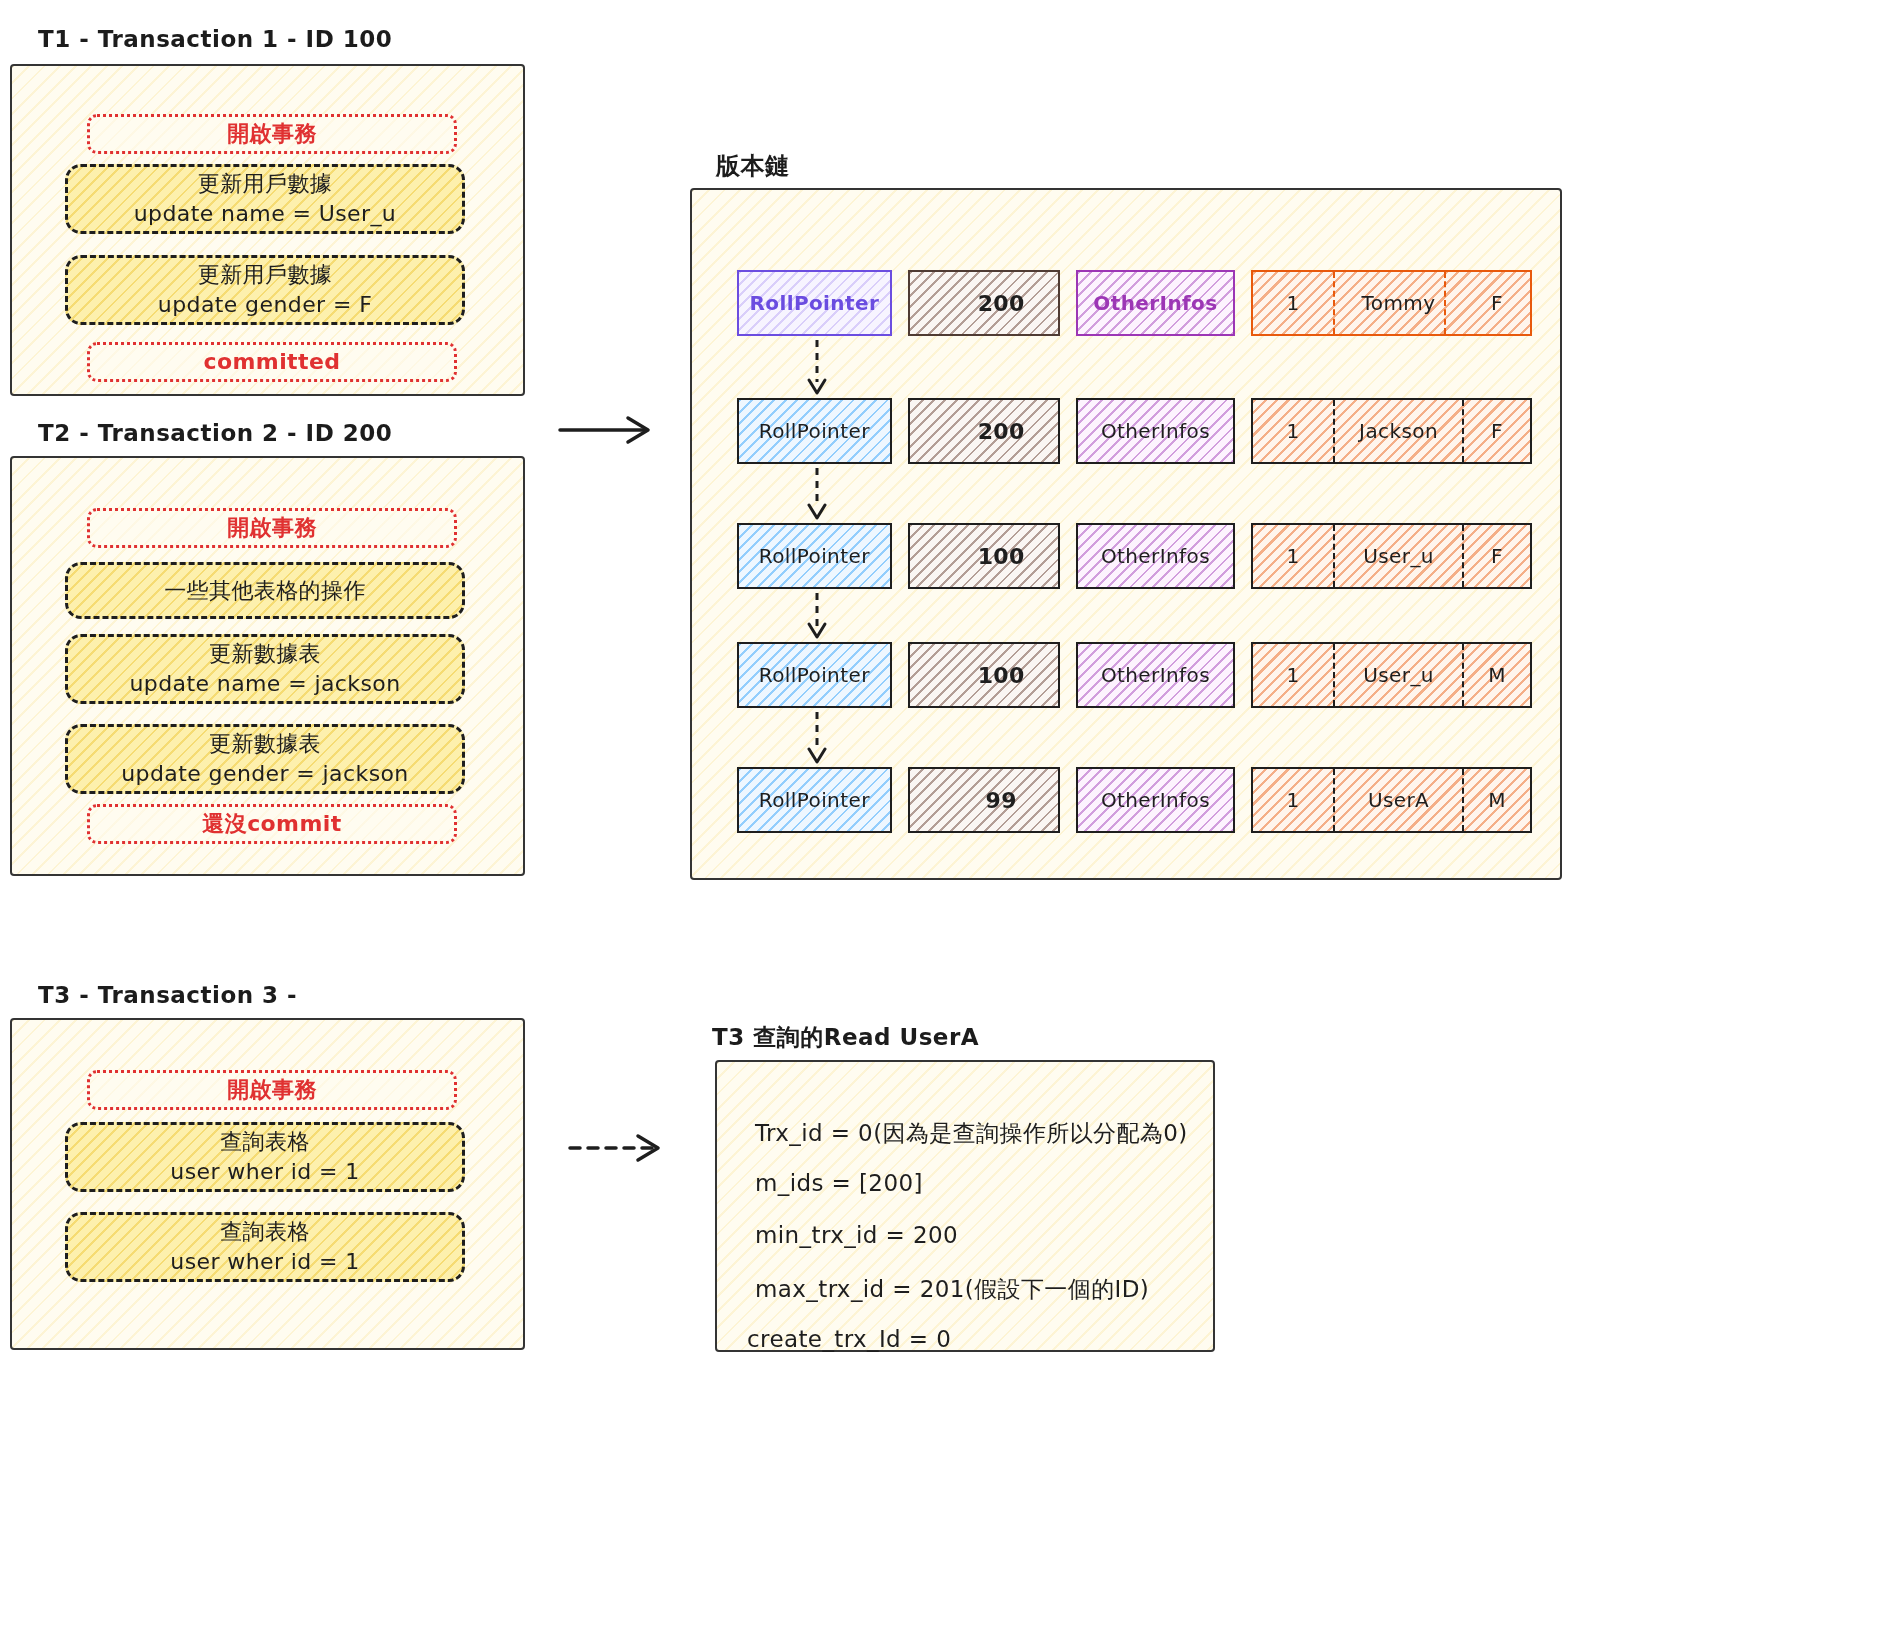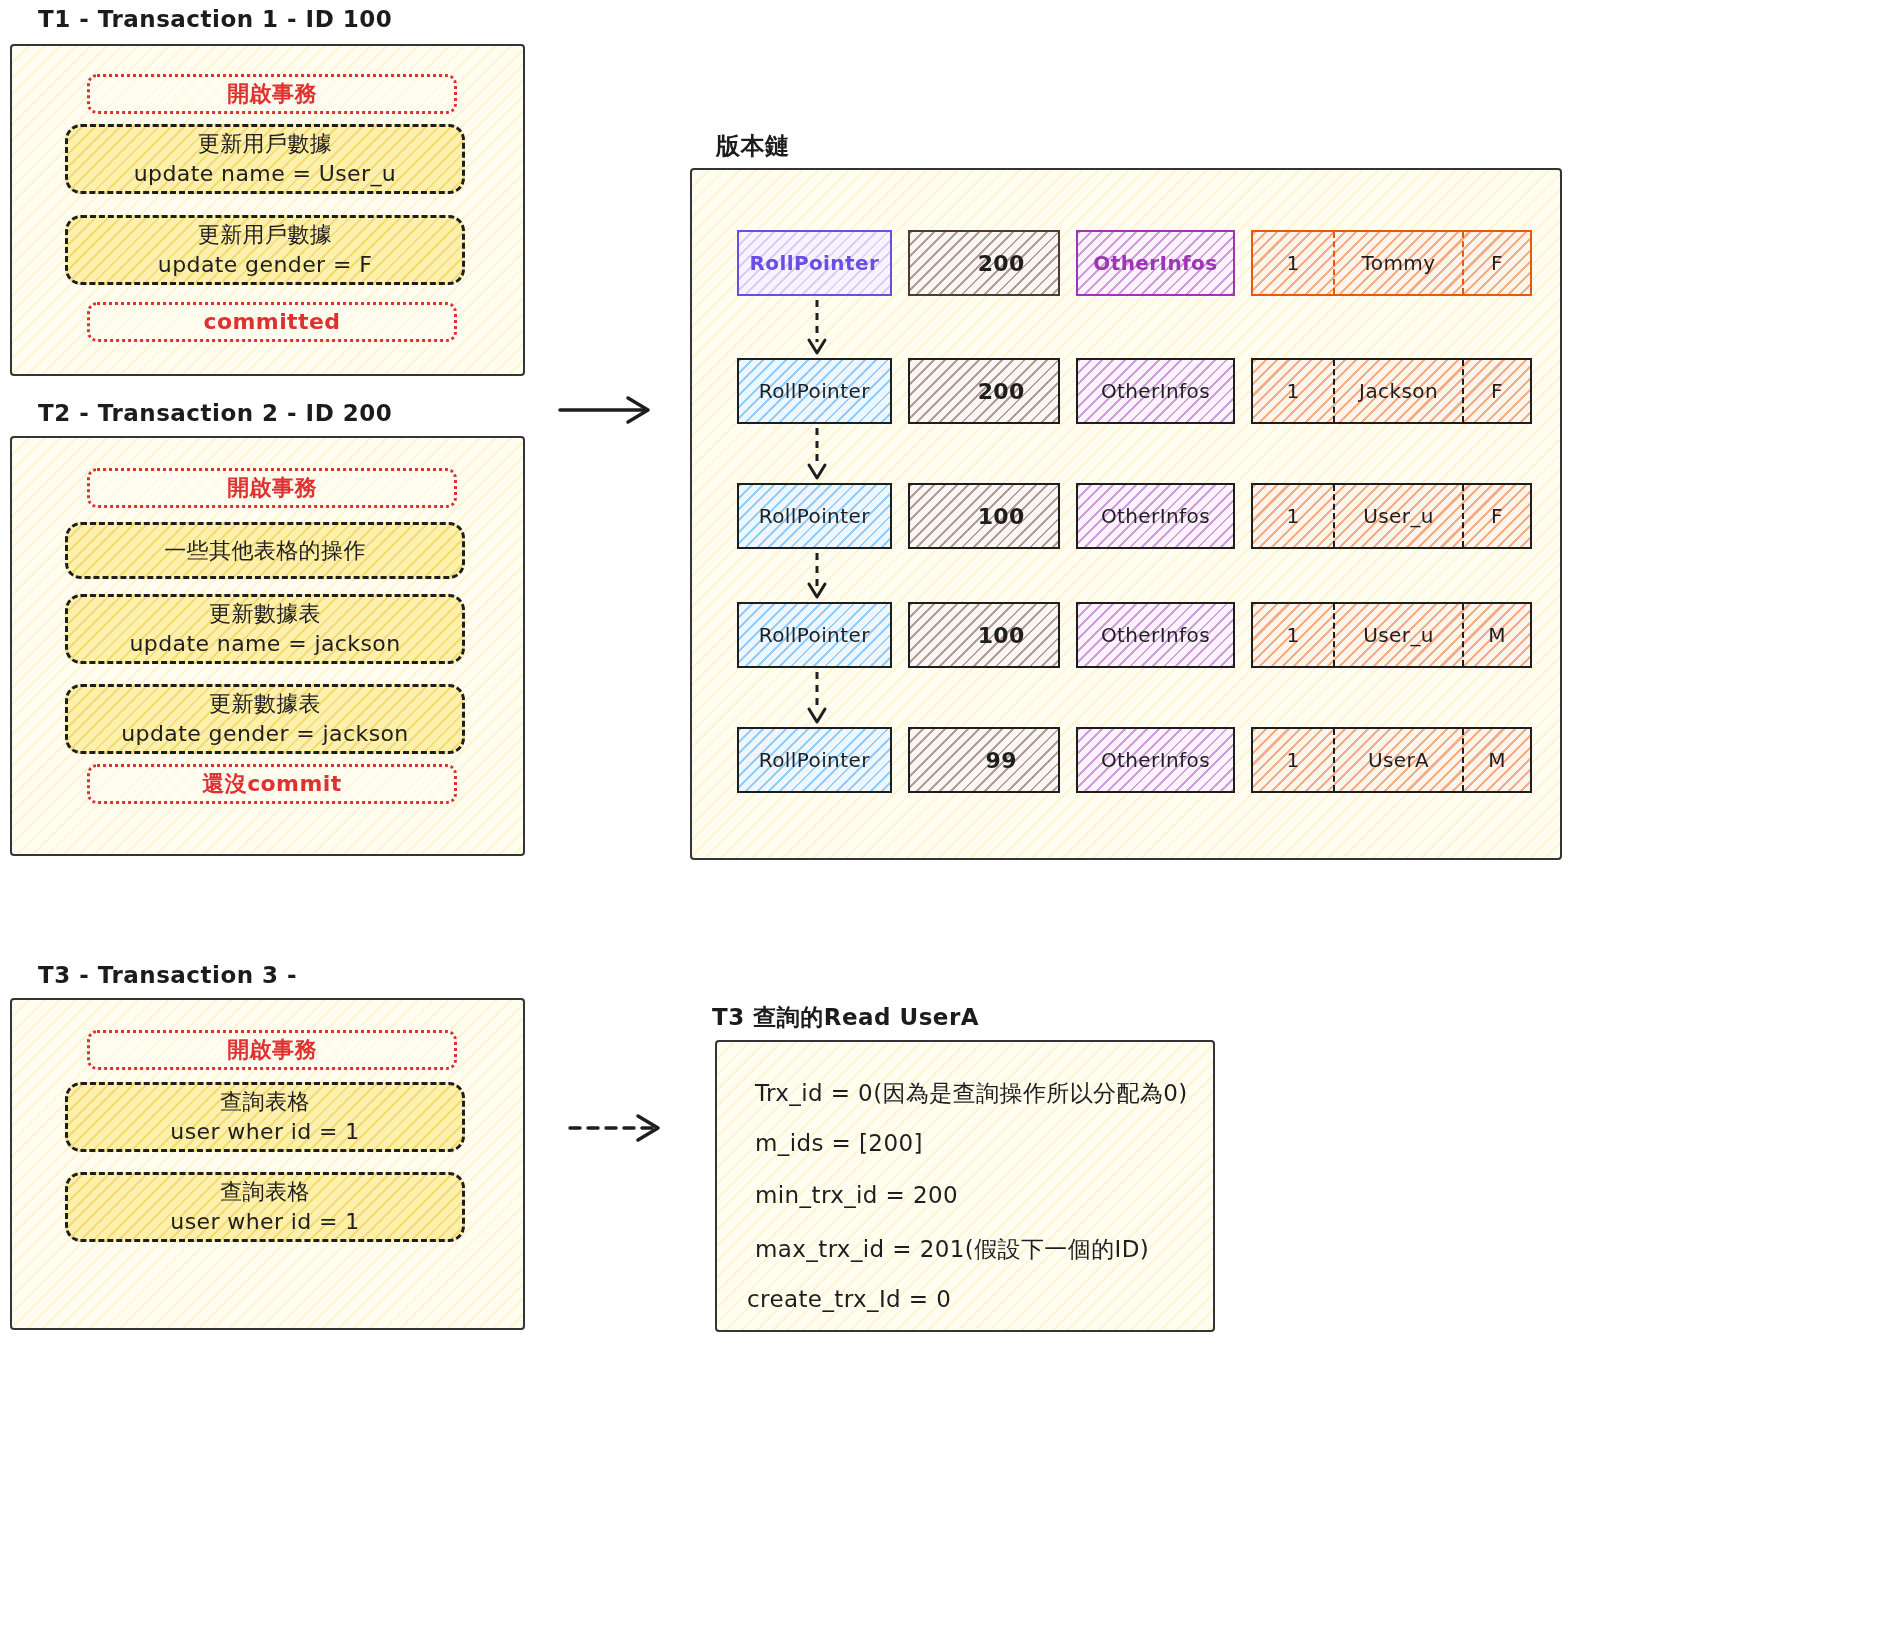--- a/index.html
+++ b/index.html
@@ -1,20 +1,20 @@
 <!DOCTYPE html>
 <html><head>
 <meta charset="utf-8">
 <style>
   html,body{margin:0;padding:0;background:#ffffff;}
   .canvas{
     position:relative;width:1899px;height:1632px;background:#ffffff;overflow:hidden;
     font-family:"DejaVu Sans", sans-serif;color:#1e1e1e;
   }
-  .abs{position:absolute;box-sizing:border-box;}
+  .abs{position:absolute;box-sizing:border-box;margin-top:20px;}
   .panel-title{
     font-size:23px;font-weight:bold;letter-spacing:.5px;color:#1c1c1c;white-space:nowrap;
   }
   .panel{
     border:2px solid #343434;border-radius:4px;
     background-color:#fffcf0;
     background-image:repeating-linear-gradient(135deg, rgba(247,216,112,0.22) 0px, rgba(247,216,112,0.22) 2px, transparent 2px, transparent 11px);
   }
   .step{
     display:flex;flex-direction:column;align-items:center;justify-content:center;
@@ -66,21 +66,21 @@
   .sub + .sub{border-left:2.5px dashed #1e1e1e;}
   
   .row-head .cell.roll{
     border-color:#6b4de0;color:#6b4de0;font-weight:bold;
     background-color:#f7f4ff;
     background-image:repeating-linear-gradient(135deg, rgba(112,72,232,0.22) 0px, rgba(112,72,232,0.22) 2px, transparent 2px, transparent 8px);
   }
   .row-head .cell.trx{border-color:#4f3b33;}
   .row-head .cell.other{border-color:#9c36b5;color:#9c36b5;font-weight:bold;}
   .row-head .cell.data{border-color:#e8590c;}
-  .row-head .sub + .sub{border-left:2.5px dashed #e8590c;}
+  .row-head .sub + .sub{border-left:2.5px dashed #e8590c;padding-left:18px;}
   
   .rv-line{font-size:23px;letter-spacing:.4px;white-space:nowrap;color:#1e1e1e;font-weight:500;}
   .arrow-wrap{pointer-events:none;}
 </style>
 </head>
 <body>
 
 <div class="canvas">
 
   <div class="abs panel-title" style="left:38px;top:6px;">T1 - Transaction 1 - ID 100</div>

